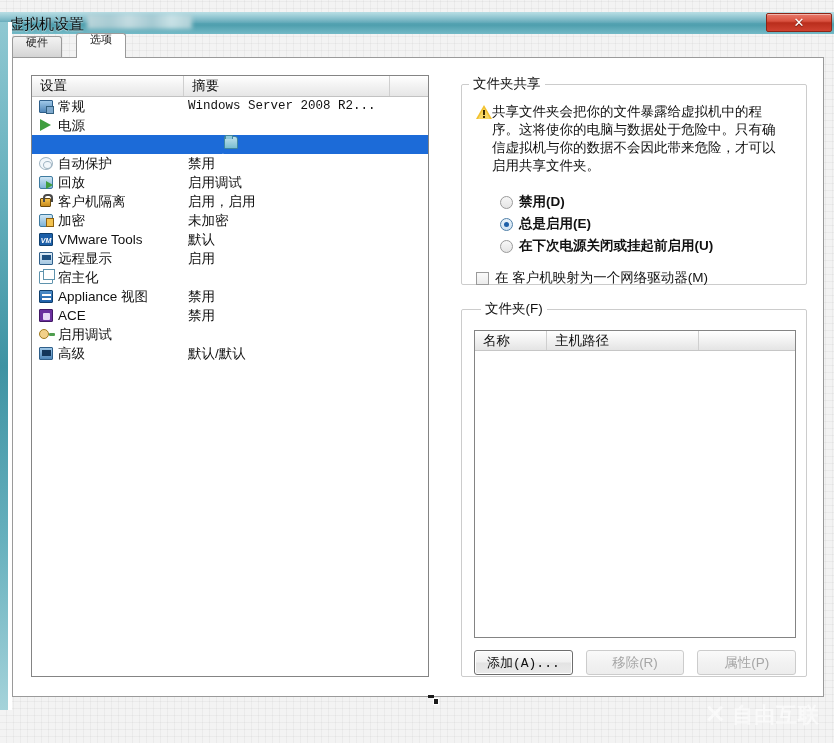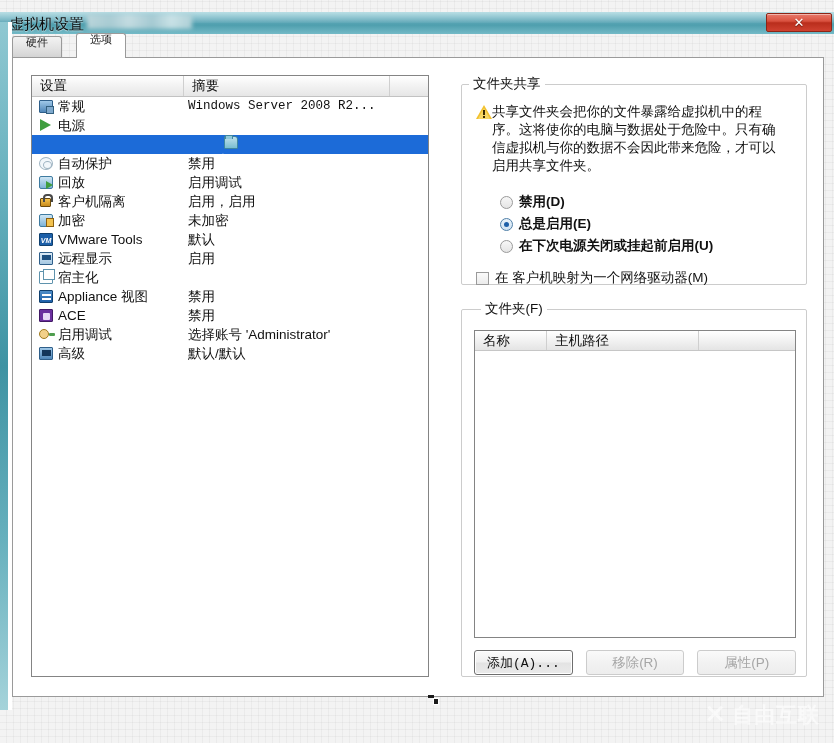--- a/index.html
+++ b/index.html
@@ -561,21 +561,20 @@
             </span>
           <span class="row-label">ACE</span>
           <span class="row-summary">禁用</span>
         </div>
 
         <div class="settings-row">
           <span class="row-icon">
               <i class="ic ic-autologin"></i>
             </span>
           <span class="row-label">启用调试</span>
-          <span class="row-summary">选择账号 'Administrator'</span>
         </div>
 
         <div class="settings-row">
           <span class="row-icon">
               <i class="ic ic-advanced"></i>
             </span>
           <span class="row-label">高级</span>
           <span class="row-summary">默认/默认</span>
         </div>
 

